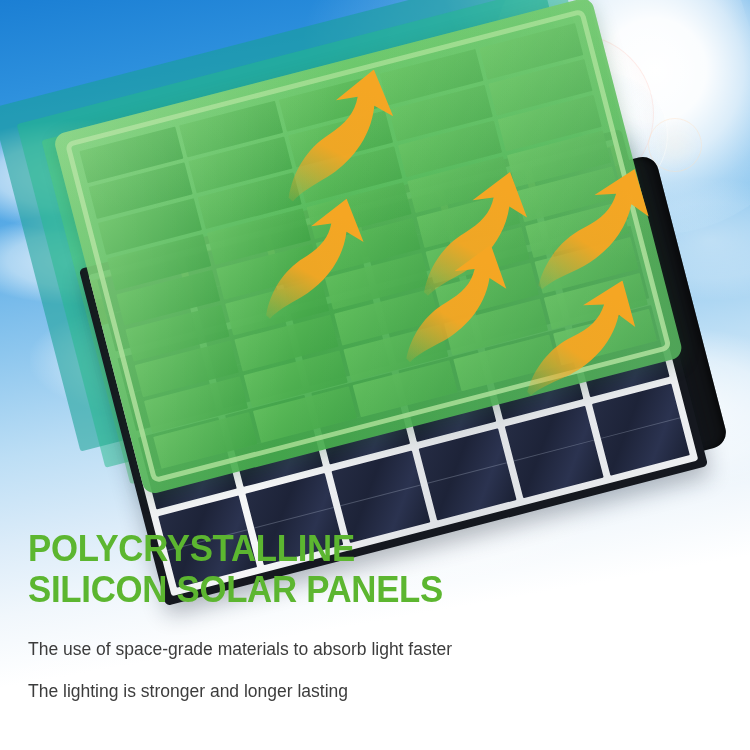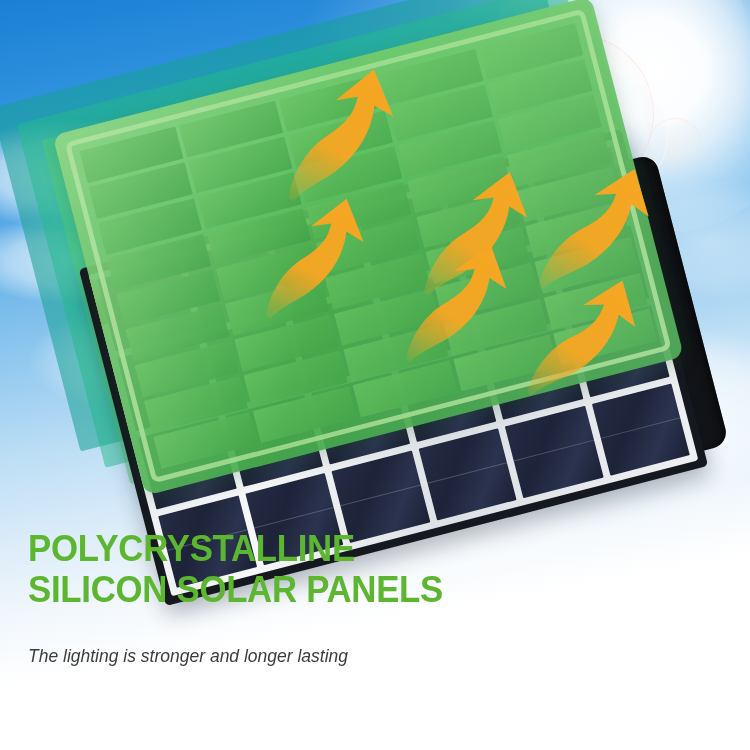--- a/index.html
+++ b/index.html
@@ -196,21 +196,21 @@
     white-space:nowrap;
   }
   .subtitle {
     color:#3c3c3c;
     font-size:17.5px;
     line-height:1.2;
     font-family:"Liberation Sans", sans-serif;
     white-space:nowrap;
   }
   .sub1 { margin-top:28px; }
-  .sub2 { margin-top:35px;font-style:italic; }
+  .sub2 { margin-top:21px; }
 </style>
 </head>
 <body>
 
 <div id="stage">
 
   <div class="sky"></div>
   <div class="cloud c1"></div>
   <div class="cloud c2"></div>
   <div class="cloud c3"></div>
@@ -446,16 +446,17 @@
            L 114 48
            L 96 36
            C 90 70, 66 92, 44 104
            C 28 112, 16 118, 8 126 Z" fill="url(#ag)"></path>
 </svg></div>
     </div>
 
   <div class="textblock">
     <div class="title">POLYCRYSTALLINE</div>
     <div class="title">SILICON SOLAR PANELS</div>
+    <div class="subtitle sub1">The use of space-grade materials to absorb light faster</div>
     <div class="subtitle sub2">The lighting is stronger and longer lasting</div>
   </div>
 
 </div>
 
 </body></html>

